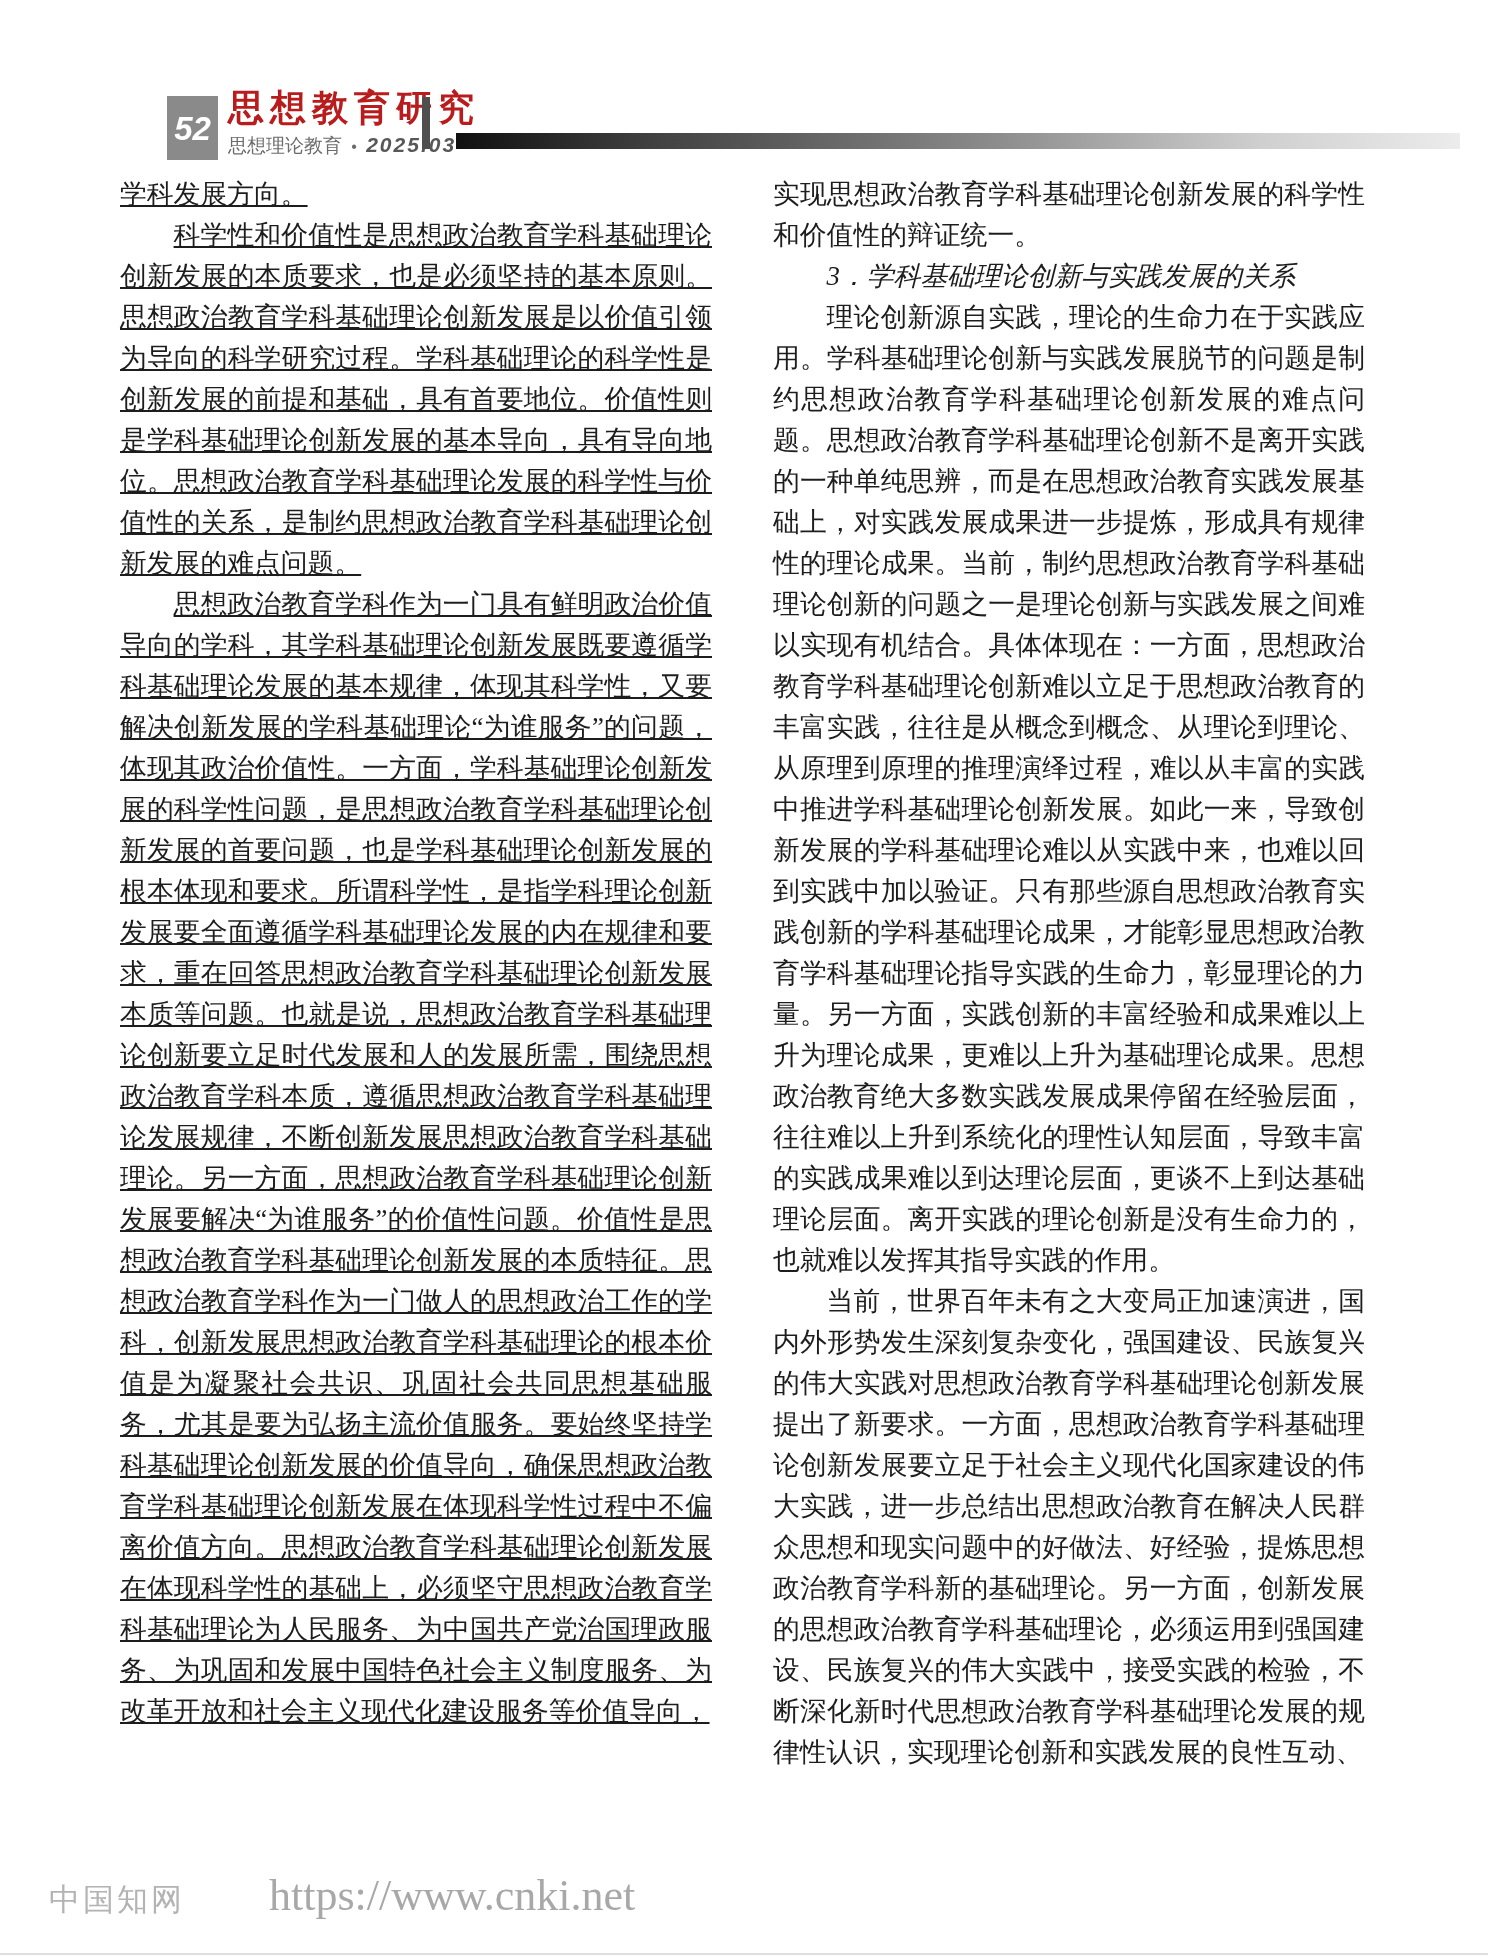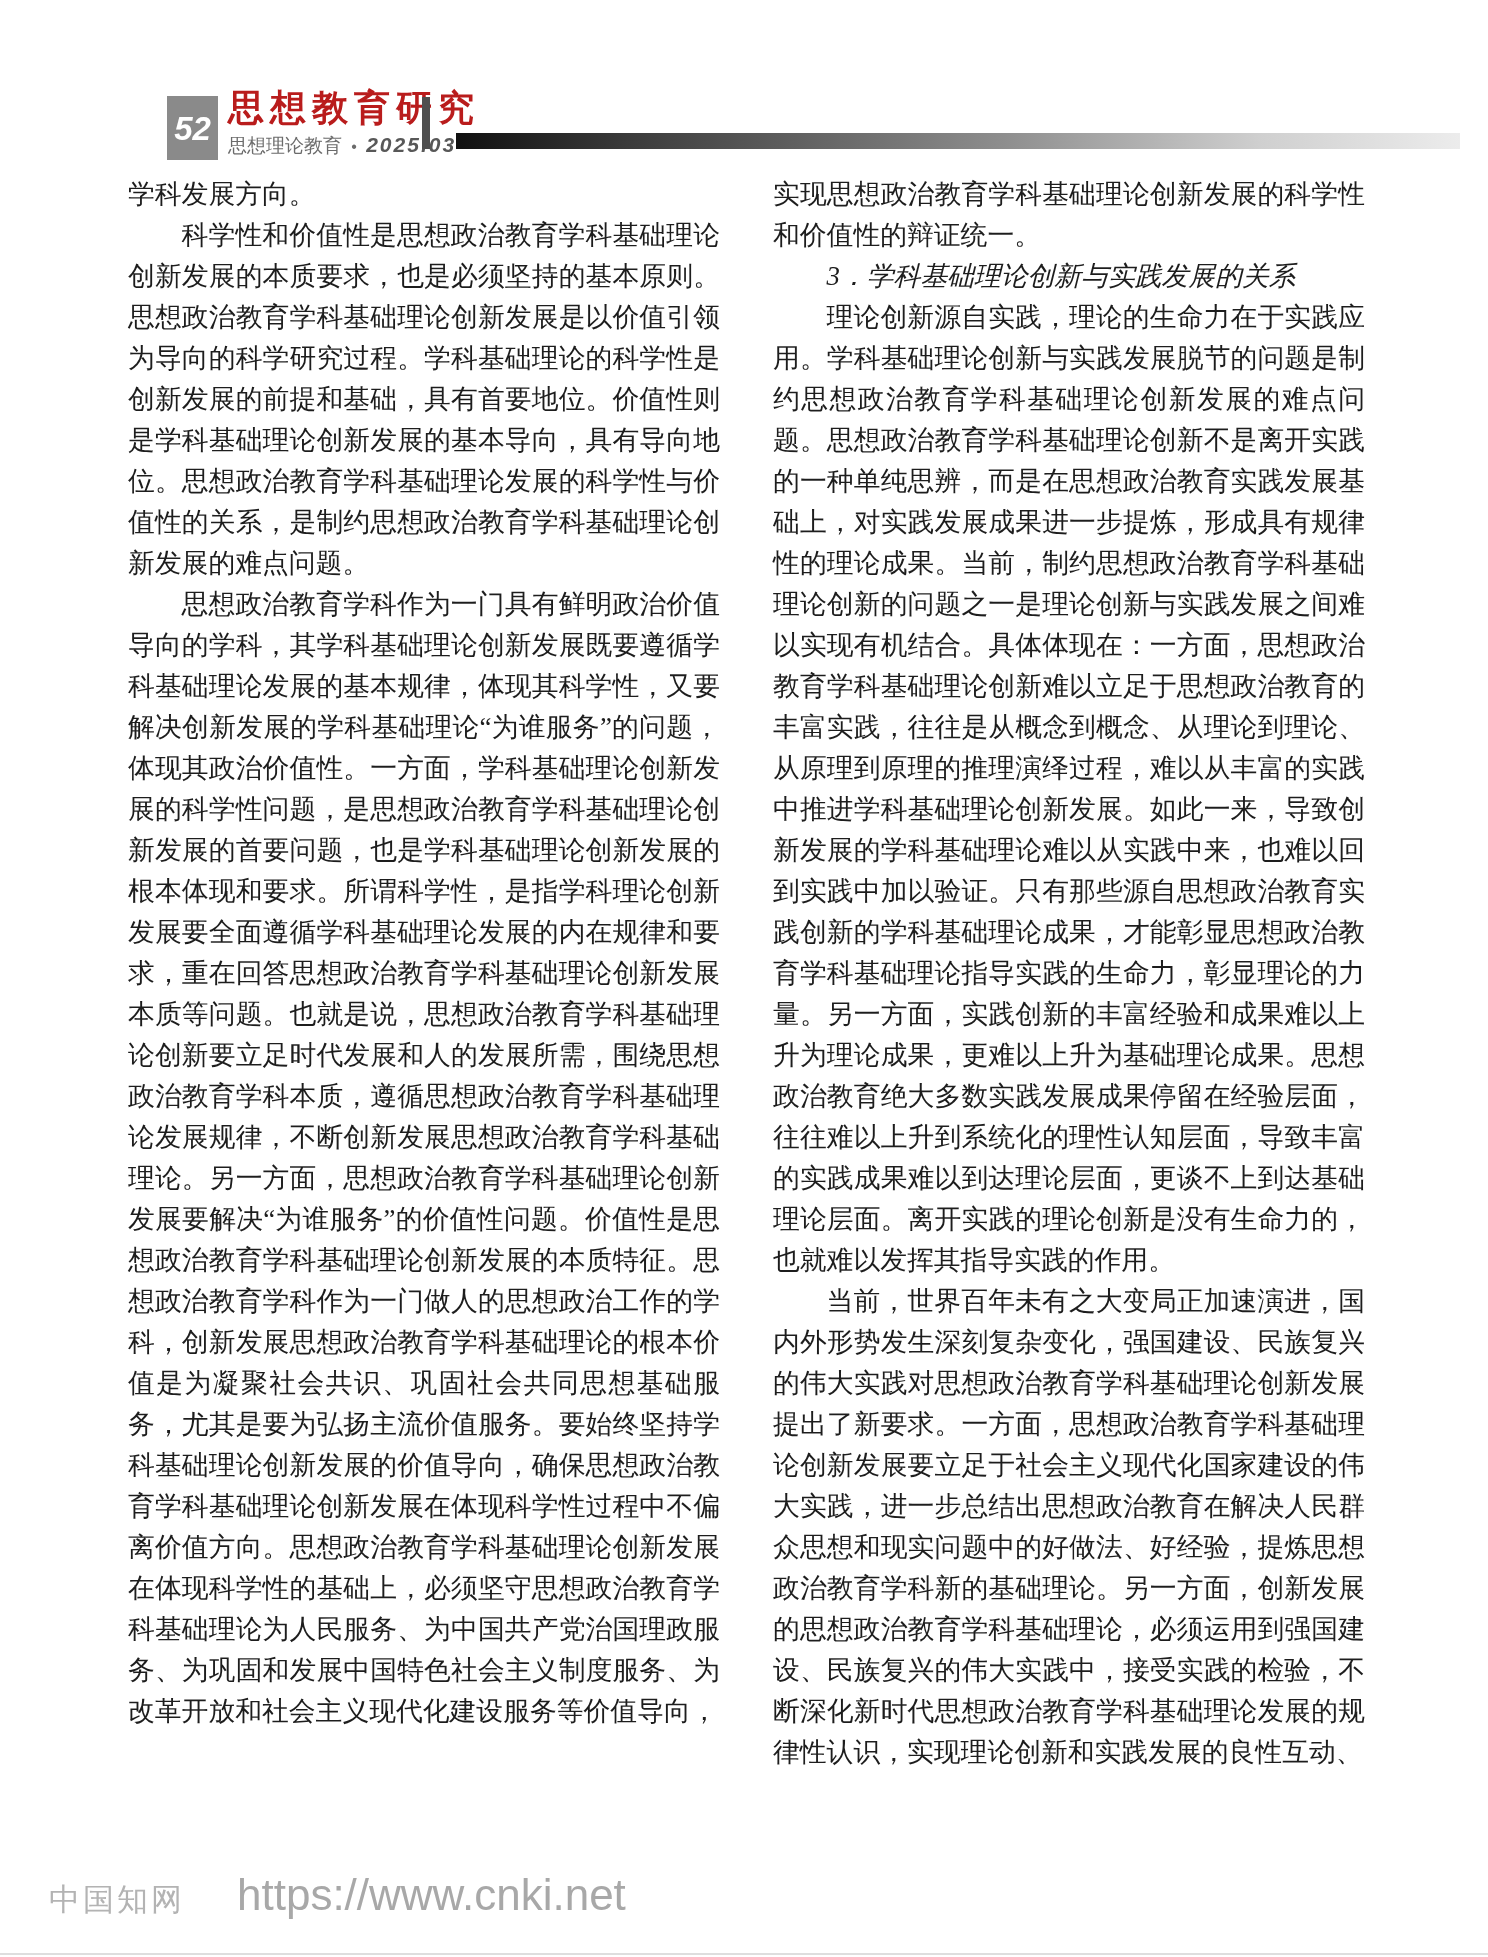--- a/index.html
+++ b/index.html
@@ -96,38 +96,38 @@
     position: absolute;
     top: 174px;
     width: 592px;
     font-size: 26.8px;
     line-height: 41px;
     color: #1d1d1d;
     text-align: justify;
     line-break: strict;
     text-spacing-trim: space-all;
   }
-  .col-left  { left: 128px; }
+  .col-left  { left: 120px; text-decoration: underline; }
   .col-right { left: 773px; }
   .col p { margin: 0; padding: 0; }
   .para, .heading { text-indent: 2em; }
   .cont { text-indent: 0; }
   .heading {
     font-style: italic; 
   }
 
   
   .footer {
     position: absolute;
     left: 49px;
     top: 1870px;
     display: flex;
     align-items: baseline;
-    gap: 52px;
-    font-family: Liberation Sans, sans-serif;
+    gap: 84px;
+    font-family: Liberation Serif, serif;
   }
   .footer .wm {
     font-size: 31px;
     letter-spacing: 3px;
     color: #b3b3b3;
   }
   .footer .url {
     font-size: 44px;
     color: #a8a8a8;
   }

